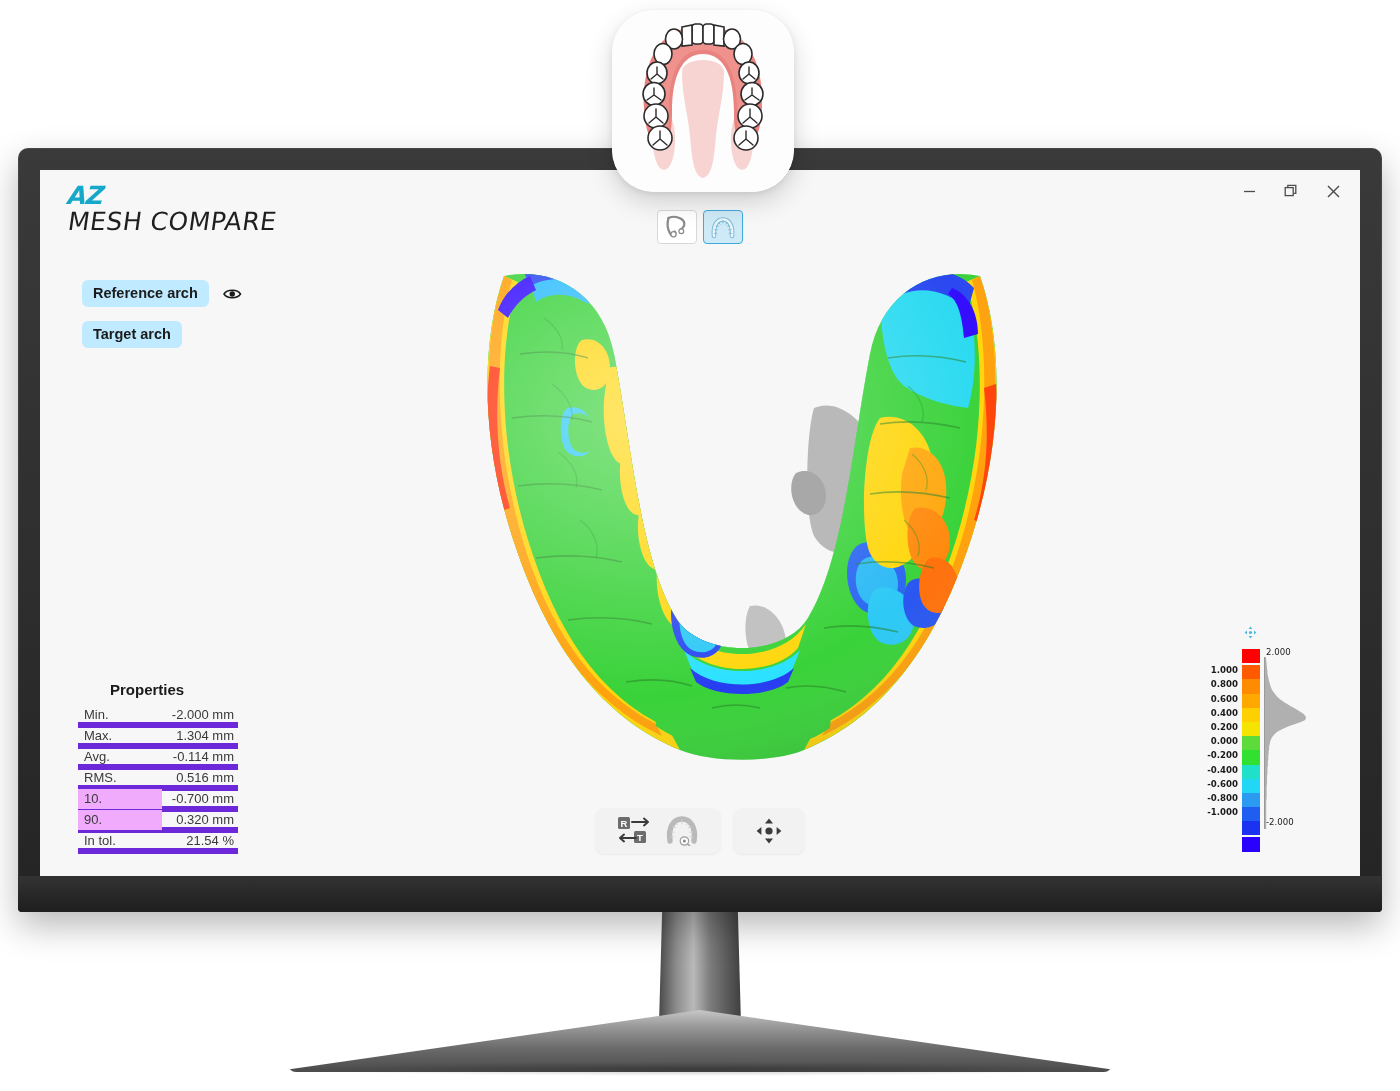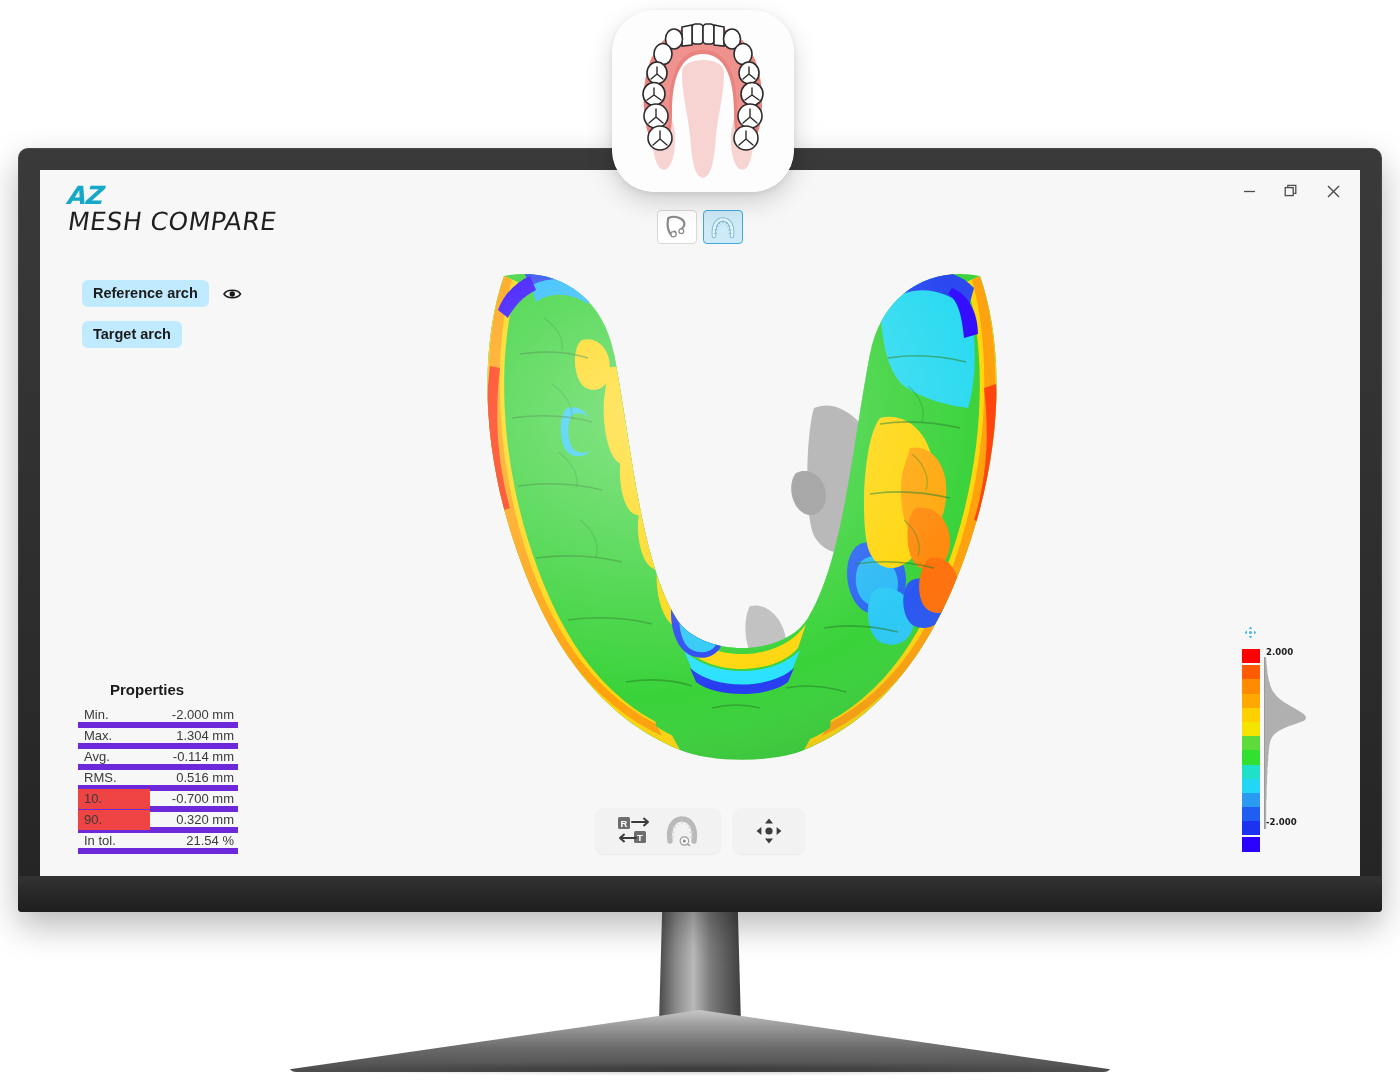--- a/index.html
+++ b/index.html
@@ -146,22 +146,22 @@
   }
   .prop-row {
     display: flex; justify-content: space-between; align-items: center;
     height: 21px;
     border-bottom: 6px solid #6d28d9;
     font-size: 13px; color: #3a3a3a;
   }
   .prop-key { padding-left: 6px; }
   .prop-val { padding-right: 4px; }
   .prop-row.hl .prop-key {
-    background: #ef4444;
-    width: 72px; height: 20px;
+    background: #f0abfc;
+    width: 84px; height: 20px;
     display: flex; align-items: center;
   }
 
   
   .viewport { position: absolute; inset: 0; }
   .model-wrap {
     position: absolute; left: 372px; top: 88px; width: 660px; height: 530px;
   }
   .model-wrap svg { width: 100%; height: 100%; display: block; }
 
@@ -202,21 +202,21 @@
     width: 38px;
     text-align: right;
     font-size: 8.6px; font-weight: 700; color: #1b1b1b;
     font-family: "DejaVu Sans", sans-serif;
   }
   .legend-labels span {
     display: block; height: 14.2px; line-height: 14.2px;
   }
   .legend-top, .legend-bot {
     position: absolute; left: 50px;
-    font-size: 8.6px; font-weight: 700; color: #1b1b1b;
+    font-size: 8.6px; font-weight: 400; color: #1b1b1b;
     font-family: "DejaVu Sans", sans-serif;
   }
   .legend-top { top: 12px; }
   .legend-bot { top: 182px; }
   .hist {
     position: absolute; left: 48px; top: 22px;
     width: 44px; height: 172px;
   }
   .hist-axis {
     position: absolute; left: 0; top: 0; width: 1px; height: 172px;
@@ -552,20 +552,34 @@
               <circle cx="6.5" cy="6.5" r="1.6" fill="#4fb6dd"></circle>
               <path d="M6.5 0.6 L8.4 3 H4.6 Z" fill="#4fb6dd"></path>
               <path d="M6.5 12.4 L8.4 10 H4.6 Z" fill="#4fb6dd"></path>
               <path d="M0.6 6.5 L3 4.6 V8.4 Z" fill="#4fb6dd"></path>
               <path d="M12.4 6.5 L10 4.6 V8.4 Z" fill="#4fb6dd"></path>
             </svg>
           </div>
 
           <div class="legend-top">2.000</div>
 
+          <div class="legend-labels">
+            <span style="height:14.2px"></span>
+            <span>1.000</span>
+            <span>0.800</span>
+            <span>0.600</span>
+            <span>0.400</span>
+            <span>0.200</span>
+            <span>0.000</span>
+            <span>-0.200</span>
+            <span>-0.400</span>
+            <span>-0.600</span>
+            <span>-0.800</span>
+            <span>-1.000</span>
+          </div>
 
           <div class="swatches" id="legend-swatches">
               <span class="swatch" style="background: rgb(255, 0, 0); margin-bottom: 2px;"></span>
               <span class="swatch" style="background: rgb(255, 90, 0);"></span>
               <span class="swatch" style="background: rgb(255, 140, 0);"></span>
               <span class="swatch" style="background: rgb(255, 168, 0);"></span>
               <span class="swatch" style="background: rgb(255, 208, 0);"></span>
               <span class="swatch" style="background: rgb(244, 228, 0);"></span>
               <span class="swatch" style="background: rgb(93, 219, 58);"></span>
               <span class="swatch" style="background: rgb(50, 224, 50);"></span>

